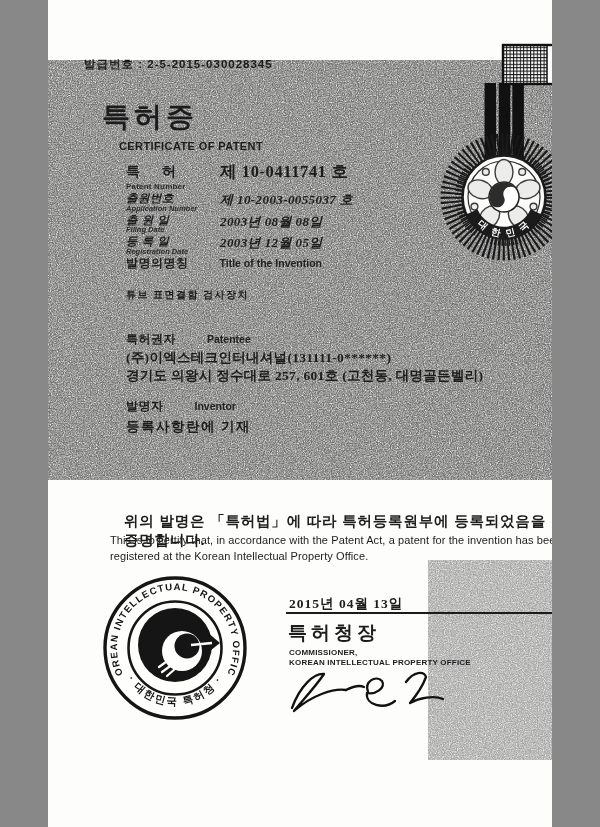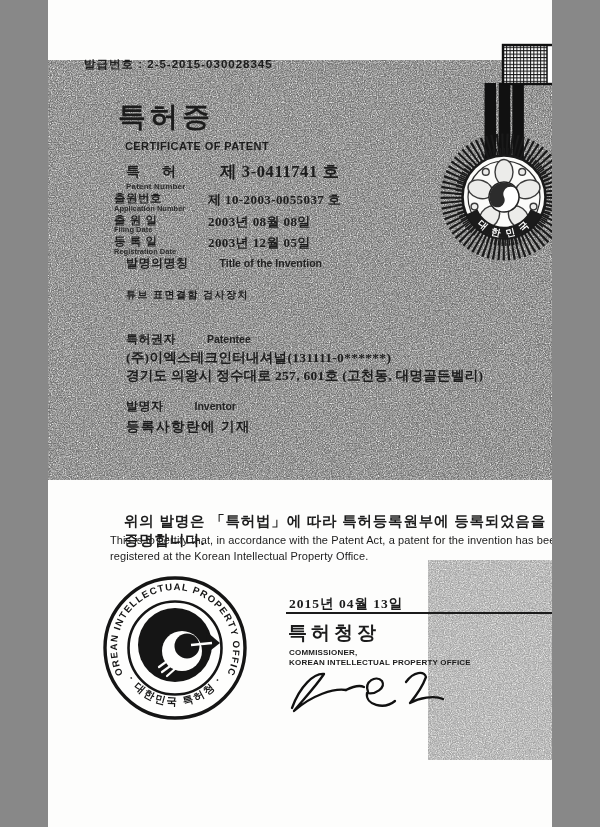--- a/index.html
+++ b/index.html
@@ -5,31 +5,31 @@
   html,body{margin:0;padding:0;background:#888;}
   #page{
     position:relative;width:504px;height:827px;background:#fdfdfc;
     font-family:"Liberation Sans",sans-serif;color:#1c1c1c;overflow:hidden;
     margin:0 auto;
   }
   .abs{position:absolute;}
   
   .issue{left:36px;top:57px;font-size:11.5px;font-weight:700;letter-spacing:1px;}
   
-  .title-ko{left:70px;top:98px;font-size:28px;font-weight:900;letter-spacing:4px;}
-  .title-en{left:71px;top:140px;font-size:11px;font-weight:700;letter-spacing:.4px;padding-left:6px;}
+  .title-ko{left:54px;top:98px;font-size:28px;font-weight:900;letter-spacing:4px;}
+  .title-en{left:71px;top:140px;font-size:11px;font-weight:700;letter-spacing:.4px;}
   
   .pn-row{left:78px;top:163px;height:20px;width:320px;}
   .pn-ko1{position:absolute;left:0;top:0;font-size:14px;font-weight:800;}
   .pn-ko2{position:absolute;left:36px;top:0;font-size:14px;font-weight:800;}
   .pn-val{position:absolute;left:94px;top:-2px;font-size:16.5px;font-family:"Liberation Serif",serif;font-weight:600;letter-spacing:.6px;}
   .pn-sub{left:78px;top:182px;}
   .sublabel{font-size:8px;font-weight:700;color:#2a2a2a;letter-spacing:.2px;}
   
-  .fields{left:66px;top:191px;width:420px;}
+  .fields{left:78px;top:191px;width:420px;font-style:italic;}
   .frow{position:relative;height:21.5px;}
   .flabel{position:absolute;left:0;top:0;font-size:11.5px;font-weight:800;letter-spacing:.5px;}
   .fsub{position:absolute;left:0;top:12.5px;font-size:7.5px;font-weight:700;color:#2a2a2a;}
   .fval{position:absolute;left:94px;top:0;font-size:13px;font-family:"Liberation Serif",serif;font-weight:600;letter-spacing:.4px;}
   
   .sec-label-ko{font-size:12px;font-weight:700;letter-spacing:.5px;}
   .sec-label-en{font-size:10.5px;font-weight:600;color:#222;padding-left:31px;}
   .invention{left:78px;top:253px;}
   .invention .val{margin-top:16px;font-size:10px;font-family:"Liberation Serif",serif;font-weight:700;letter-spacing:1.5px;}
   .patentee{left:78px;top:329px;}
@@ -126,21 +126,21 @@
       </text>
     </g>
   </svg>
 
   <div class="abs title-ko">특허증</div>
   <div class="abs title-en">CERTIFICATE OF PATENT</div>
 
   <div class="abs pn-row">
     <span class="pn-ko1">특</span>
     <span class="pn-ko2">허</span>
-    <span class="pn-val">제 3-0411741 호</span>
+    <span class="pn-val">제 10-0411741 호</span>
   </div>
   <div class="abs pn-sub sublabel">Patent Number</div>
 
   <div class="abs fields">
     <div class="frow">
       <span class="flabel">출원번호</span>
       <span class="fsub">Application Number</span>
       <span class="fval">제 10-2003-0055037 호</span>
     </div>
     <div class="frow">

